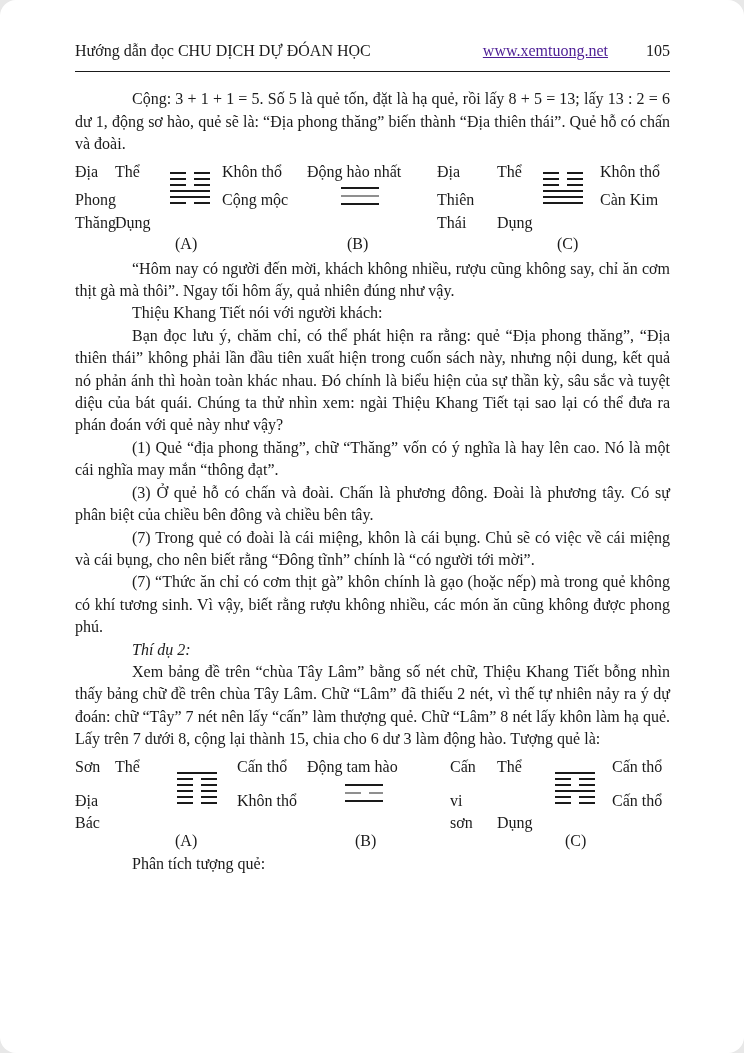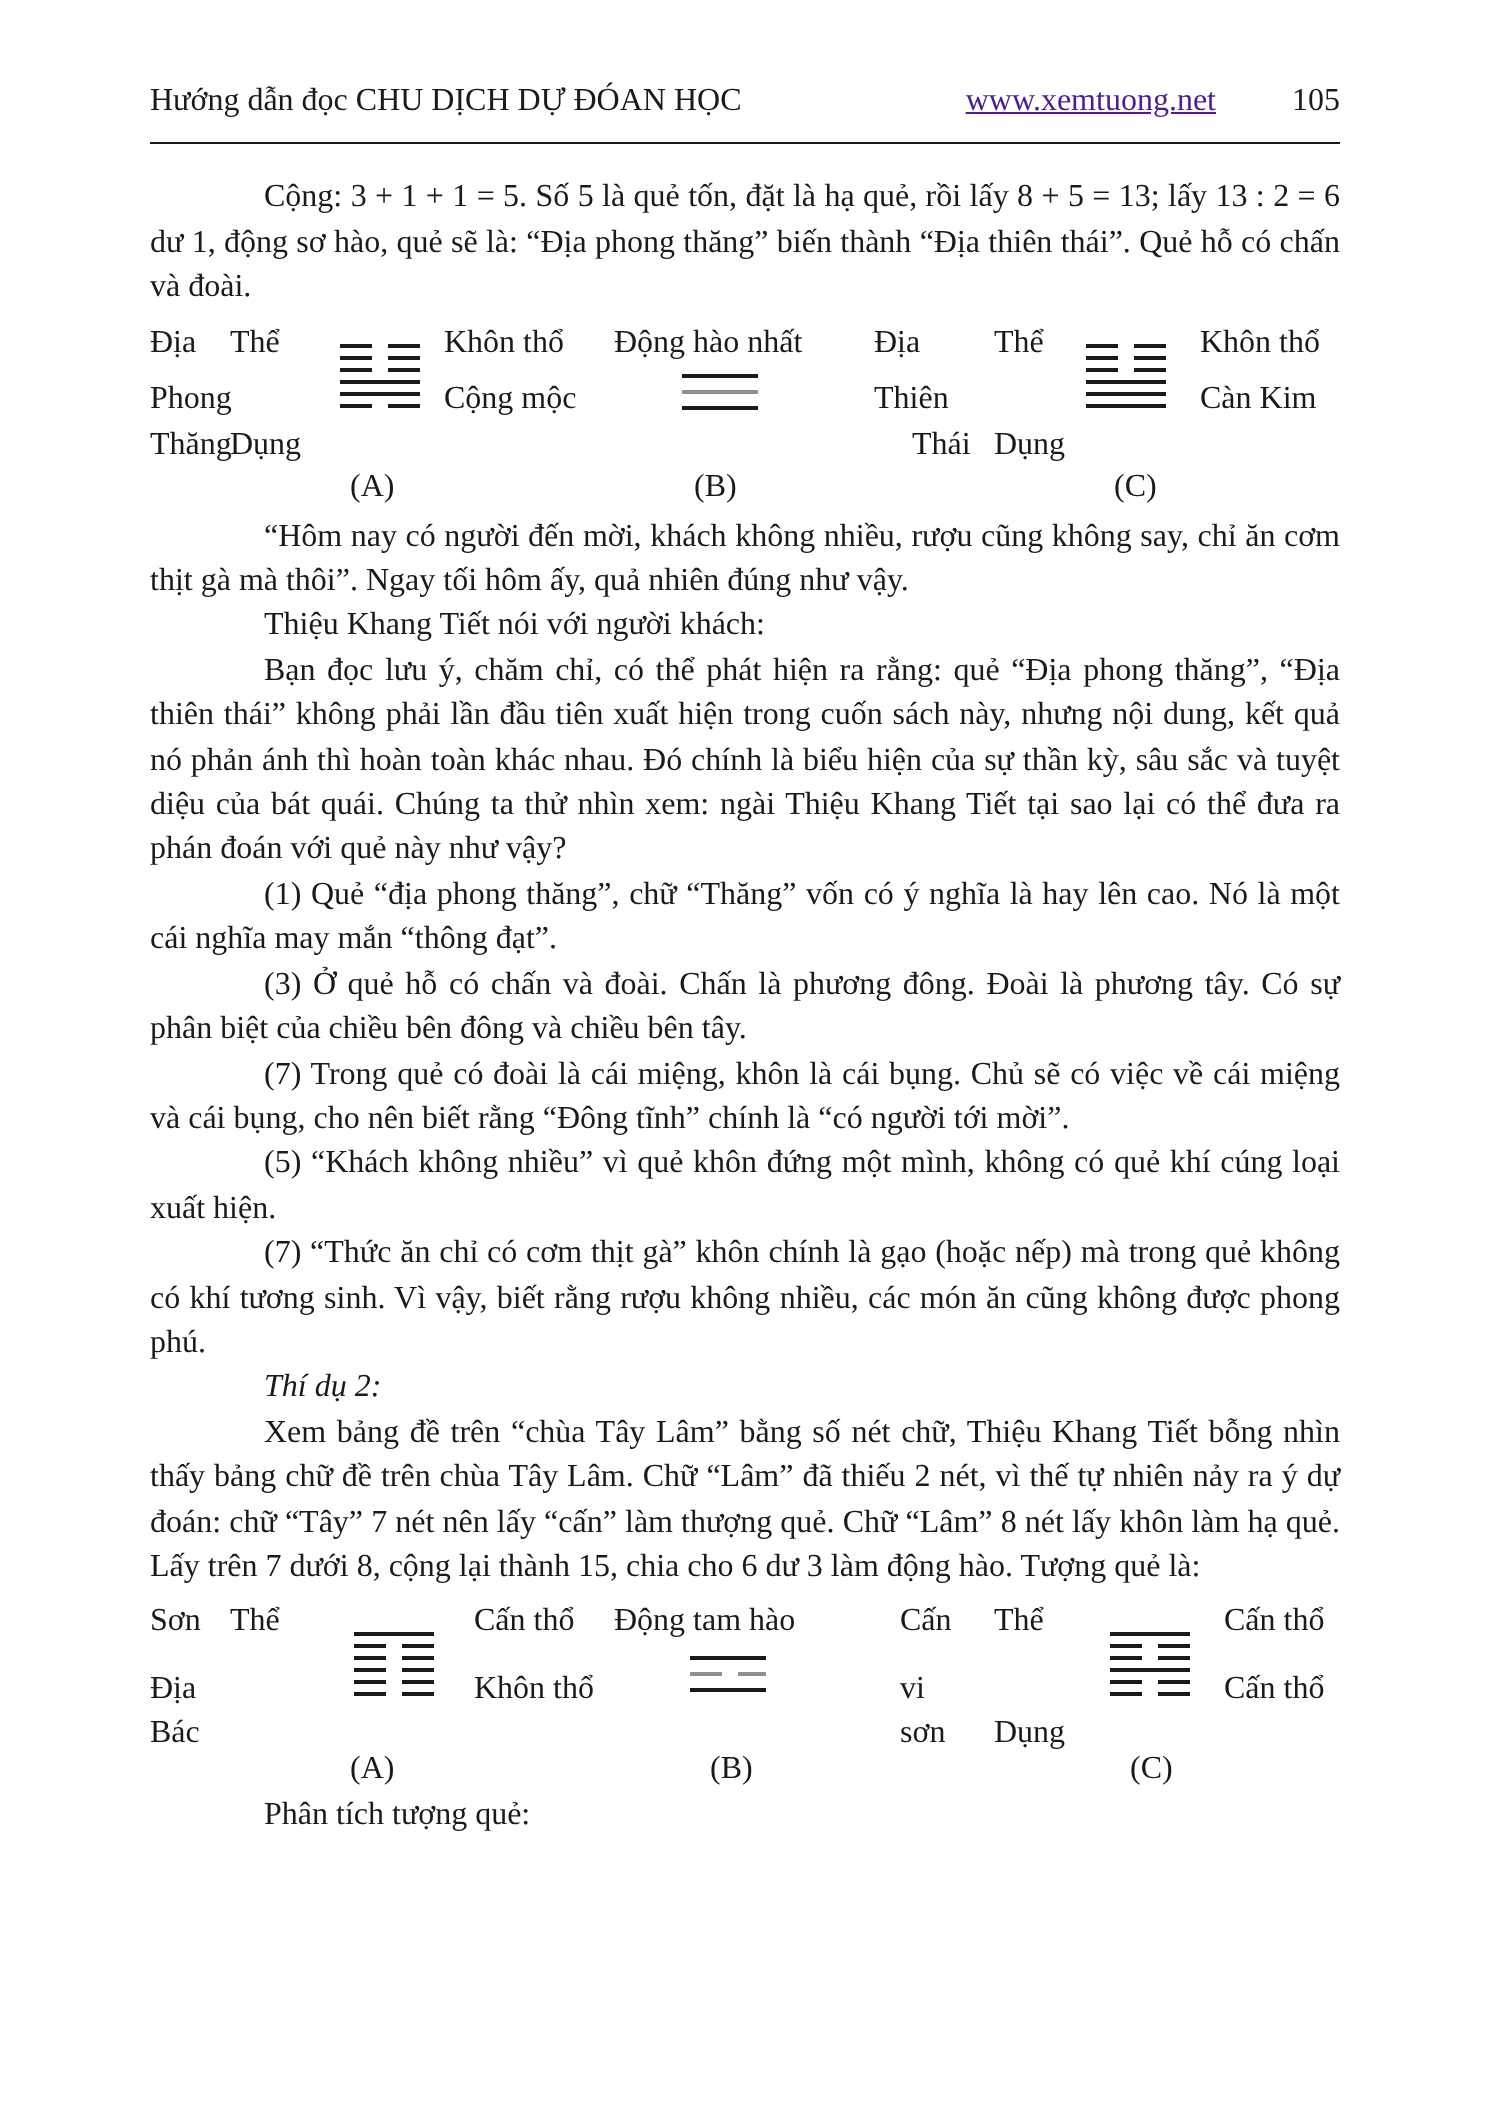--- a/index.html
+++ b/index.html
@@ -9,20 +9,21 @@
     width: 744px;
     height: 1053px;
     margin: 0 auto;
     background: #ffffff;
     color: #1a1a1a;
     font-family: "Liberation Serif", "DejaVu Serif", serif;
     font-size: 16px;
     line-height: 22.4px;
     padding: 40px 74px 0 75px;
     overflow: hidden;
+    border-radius: 16px;
   }
   .hdr {
     display: flex;
     align-items: baseline;
     border-bottom: 1.5px solid #1a1a1a;
     padding-bottom: 9px;
     margin-bottom: 16px;
   }
   .hdr-title { flex: 1; white-space: nowrap; }
   .hdr-link {
@@ -89,21 +90,21 @@
     <span style="left:232px; top:2px">Động hào nhất</span>
     <div class="hexagram b-lines" style="left:266px; top:28px">
         <div class="hx solid"></div>
         <div class="hx solid-gray"></div>
         <div class="hx solid"></div>
       </div>
     <span style="left:272px; top:74px">(B)</span>
 
     <span style="left:362px; top:2px">Địa</span>
     <span style="left:362px; top:30px">Thiên</span>
-    <span style="left:381px; top:53px">Thái</span>
+    <span style="left:362px; top:53px">Thái</span>
     <span style="left:422px; top:2px">Thể</span>
     <span style="left:422px; top:53px">Dụng</span>
     <div class="hexagram" style="left:468px; top:13px">
         <div class="hx broken"></div>
         <div class="hx broken"></div>
         <div class="hx broken"></div>
         <div class="hx solid"></div>
         <div class="hx solid"></div>
         <div class="hx solid"></div>
       </div>
@@ -111,21 +112,20 @@
     <span style="left:525px; top:30px">Càn Kim</span>
     <span style="left:482px; top:74px">(C)</span>
   </div>
 
   <p class="body-par">“Hôm nay có người đến mời, khách không nhiều, rượu cũng không say, chỉ ăn cơm thịt gà mà thôi”. Ngay tối hôm ấy, quả nhiên đúng như vậy.</p>
   <p class="body-par">Thiệu Khang Tiết nói với người khách:</p>
   <p class="body-par">Bạn đọc lưu ý, chăm chỉ, có thể phát hiện ra rằng: quẻ “Địa phong thăng”, “Địa thiên thái” không phải lần đầu tiên xuất hiện trong cuốn sách này, nhưng nội dung, kết quả nó phản ánh thì hoàn toàn khác nhau. Đó chính là biểu hiện của sự thần kỳ, sâu sắc và tuyệt diệu của bát quái. Chúng ta thử nhìn xem: ngài Thiệu Khang Tiết tại sao lại có thể đưa ra phán đoán với quẻ này như vậy?</p>
   <p class="body-par">(1) Quẻ “địa phong thăng”, chữ “Thăng” vốn có ý nghĩa là hay lên cao. Nó là một cái nghĩa may mắn “thông đạt”.</p>
   <p class="body-par">(3) Ở quẻ hỗ có chấn và đoài. Chấn là phương đông. Đoài là phương tây. Có sự phân biệt của chiều bên đông và chiều bên tây.</p>
   <p class="body-par">(7) Trong quẻ có đoài là cái miệng, khôn là cái bụng. Chủ sẽ có việc về cái miệng và cái bụng, cho nên biết rằng “Đông tĩnh” chính là “có người tới mời”.</p>
-  <p class="body-par">(5) “Khách không nhiều” vì quẻ khôn đứng một mình, không có quẻ khí cúng loại xuất hiện.</p>
   <p class="body-par">(7) “Thức ăn chỉ có cơm thịt gà” khôn chính là gạo (hoặc nếp) mà trong quẻ không có khí tương sinh. Vì vậy, biết rằng rượu không nhiều, các món ăn cũng không được phong phú.</p>
   <p class="body-par italic">Thí dụ 2:</p>
   <p class="body-par">Xem bảng đề trên “chùa Tây Lâm” bằng số nét chữ, Thiệu Khang Tiết bỗng nhìn thấy bảng chữ đề trên chùa Tây Lâm. Chữ “Lâm” đã thiếu 2 nét, vì thế tự nhiên nảy ra ý dự đoán: chữ “Tây” 7 nét nên lấy “cấn” làm thượng quẻ. Chữ “Lâm” 8 nét lấy khôn làm hạ quẻ. Lấy trên 7 dưới 8, cộng lại thành 15, chia cho 6 dư 3 làm động hào. Tượng quẻ là:</p>
 
   <div class="diagram">
 
     <span style="left:0px; top:2px">Sơn</span>
     <span style="left:0px; top:36px">Địa</span>
     <span style="left:0px; top:58px">Bác</span>
     <span style="left:40px; top:2px">Thể</span>

